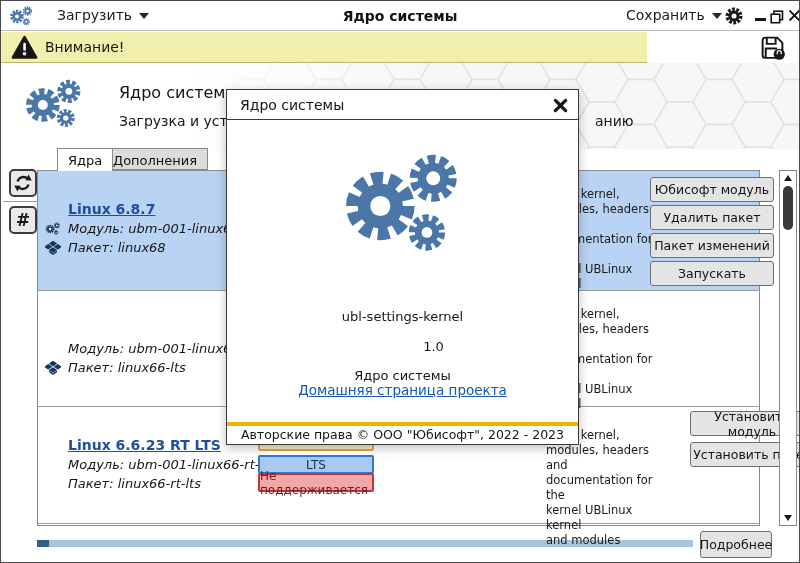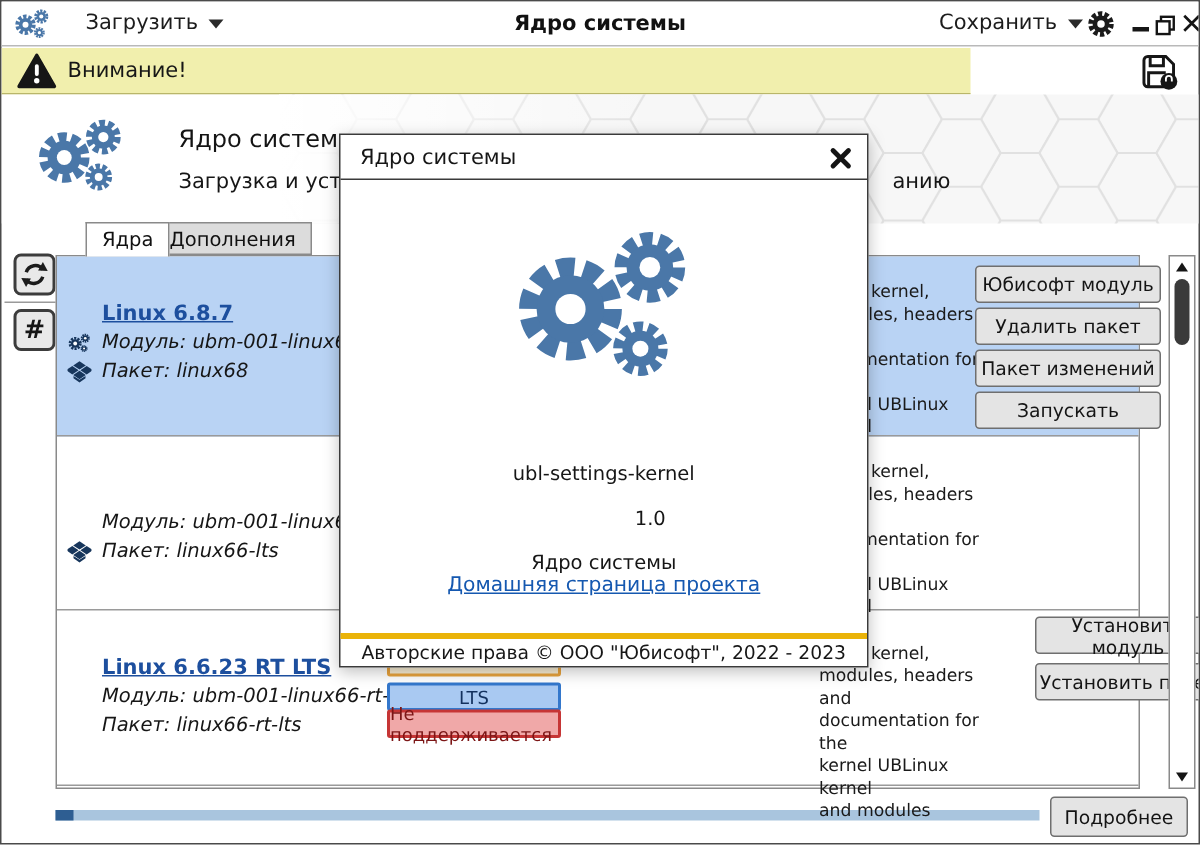--- a/index.html
+++ b/index.html
@@ -87,21 +87,21 @@
             background:#fff; z-index:5; }
   .arr-up { position:absolute; left:4px; top:4px; width:0; height:0;
             border-left:4px solid transparent; border-right:4px solid transparent; border-bottom:6px solid #161616; }
   .arr-dn { position:absolute; left:4px; bottom:4px; width:0; height:0;
             border-left:4px solid transparent; border-right:4px solid transparent; border-top:6px solid #161616; }
   .thumb { position:absolute; left:3px; top:15px; width:10px; height:44px; background:#3a3a3a; border-radius:5px; }
 
   
   .progress { position:absolute; left:36px; top:539px; width:656px; height:7px; background:#a9c5de; }
   .progress .fill { position:absolute; left:0; top:0; width:12px; height:7px; background:#2e5e92; }
-  .details-btn { position:absolute; left:699px; top:530px; width:92px; height:27px; }
+  .details-btn { position:absolute; left:699px; top:530px; width:72px; height:27px; }
 
   
   .modal { position:absolute; left:225px; top:88px; width:353px; height:356px; background:#fff;
            border:1px solid #3a3a3a; z-index:50; box-shadow:0 3px 10px rgba(0,0,0,.25); }
   .modal-tb { position:absolute; left:0; top:0; width:351px; height:30px; border-bottom:1px solid #3a3a3a; }
   .modal-title { position:absolute; left:13px; top:7px; font-size:14px; color:#161616; }
   .modal-x { position:absolute; right:10px; top:8px; width:15px; height:15px; }
   .modal-body { position:absolute; left:0; top:31px; width:351px; height:305px; border-bottom:4px solid #eab308;
                 text-align:center;text-decoration:underline; }
   .m-gears { position:absolute; left:113px; top:22px; }

